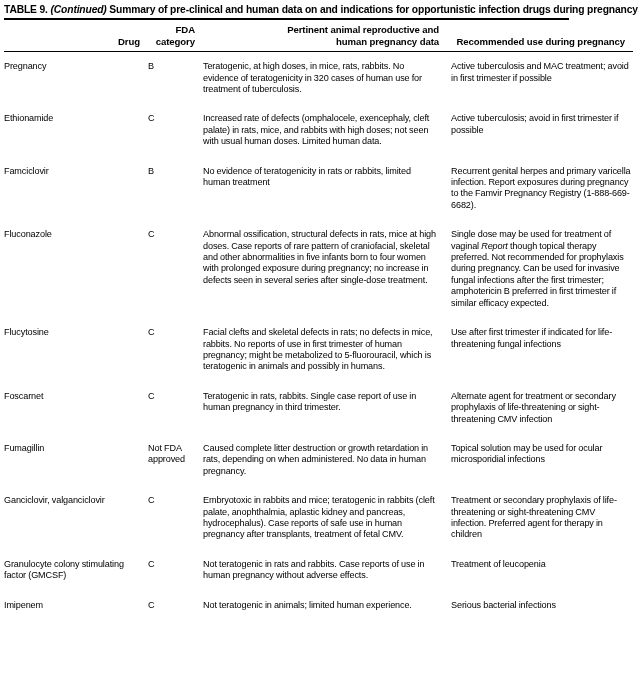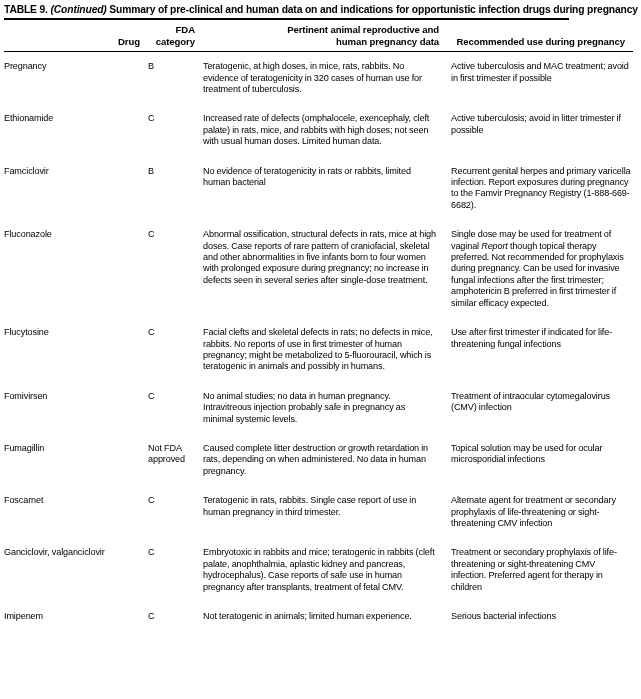--- a/index.html
+++ b/index.html
@@ -115,63 +115,63 @@
         <tr>
           <td>Pregnancy</td>
           <td class="cell-fda">B</td>
           <td class="cell-animal">Teratogenic, at high doses, in mice, rats, rabbits. No evidence of teratogenicity in 320 cases of human use for treatment of tuberculosis.</td>
           <td class="cell-rec">Active tuberculosis and MAC treatment; avoid in first trimester if possible</td>
         </tr>
         <tr>
           <td>Ethionamide</td>
           <td class="cell-fda">C</td>
           <td class="cell-animal">Increased rate of defects (omphalocele, exencephaly, cleft palate) in rats, mice, and rabbits with high doses; not seen with usual human doses. Limited human data.</td>
-          <td class="cell-rec">Active tuberculosis; avoid in litter trimester if possible</td>
+          <td class="cell-rec">Active tuberculosis; avoid in first trimester if possible</td>
         </tr>
         <tr>
           <td>Famciclovir</td>
           <td class="cell-fda">B</td>
-          <td class="cell-animal">No evidence of teratogenicity in rats or rabbits, limited human bacterial</td>
+          <td class="cell-animal">No evidence of teratogenicity in rats or rabbits, limited human treatment</td>
           <td class="cell-rec">Recurrent genital herpes and primary varicella infection. Report exposures during pregnancy to the Famvir Pregnancy Registry (1-888-669-6682).</td>
         </tr>
         <tr>
           <td>Fluconazole</td>
           <td class="cell-fda">C</td>
           <td class="cell-animal">Abnormal ossification, structural defects in rats, mice at high doses. Case reports of rare pattern of craniofacial, skeletal and other abnormalities in five infants born to four women with prolonged exposure during pregnancy; no increase in defects seen in several series after single-dose treatment.</td>
           <td class="cell-rec"><span>Single dose may be used for treatment of vaginal </span><span class="ital">Report</span><span> though topical therapy preferred. Not recommended for prophylaxis during pregnancy. Can be used for invasive fungal infections after the first trimester; amphotericin B preferred in first trimester if similar efficacy expected.</span></td>
         </tr>
         <tr>
           <td>Flucytosine</td>
           <td class="cell-fda">C</td>
           <td class="cell-animal">Facial clefts and skeletal defects in rats; no defects in mice, rabbits. No reports of use in first trimester of human pregnancy; might be metabolized to 5-fluorouracil, which is teratogenic in animals and possibly in humans.</td>
           <td class="cell-rec">Use after first trimester if indicated for life-threatening fungal infections</td>
         </tr>
         <tr>
-          <td>Fomivirsen</td>
+          <td>Foscarnet</td>
           <td class="cell-fda">C</td>
-          <td class="cell-animal">No animal studies; no data in human pregnancy. Intravitreous injection probably safe in pregnancy as minimal systemic levels.</td>
-          <td class="cell-rec">Treatment of intraocular cytomegalovirus (CMV) infection</td>
+          <td class="cell-animal">Teratogenic in rats, rabbits. Single case report of use in human pregnancy in third trimester.</td>
+          <td class="cell-rec">Alternate agent for treatment or secondary prophylaxis of life-threatening or sight-threatening CMV infection</td>
         </tr>
         <tr>
           <td>Fumagillin</td>
           <td class="cell-fda">Not FDA approved</td>
           <td class="cell-animal">Caused complete litter destruction or growth retardation in rats, depending on when administered. No data in human pregnancy.</td>
           <td class="cell-rec">Topical solution may be used for ocular microsporidial infections</td>
         </tr>
         <tr>
-          <td>Foscarnet</td>
-          <td class="cell-fda">C</td>
-          <td class="cell-animal">Teratogenic in rats, rabbits. Single case report of use in human pregnancy in third trimester.</td>
-          <td class="cell-rec">Alternate agent for treatment or secondary prophylaxis of life-threatening or sight-threatening CMV infection</td>
-        </tr>
-        <tr>
           <td>Ganciclovir, valganciclovir</td>
           <td class="cell-fda">C</td>
           <td class="cell-animal">Embryotoxic in rabbits and mice; teratogenic in rabbits (cleft palate, anophthalmia, aplastic kidney and pancreas, hydrocephalus). Case reports of safe use in human pregnancy after transplants, treatment of fetal CMV.</td>
           <td class="cell-rec">Treatment or secondary prophylaxis of life-threatening or sight-threatening CMV infection. Preferred agent for therapy in children</td>
+        </tr>
+        <tr>
+          <td>Granulocyte colony stimulating factor (GMCSF)</td>
+          <td class="cell-fda">C</td>
+          <td class="cell-animal">Not teratogenic in rats and rabbits. Case reports of use in human pregnancy without adverse effects.</td>
+          <td class="cell-rec">Treatment of leucopenia</td>
         </tr>
         <tr>
           <td>Imipenem</td>
           <td class="cell-fda">C</td>
           <td class="cell-animal">Not teratogenic in animals; limited human experience.</td>
           <td class="cell-rec">Serious bacterial infections</td>
         </tr>
       </tbody>
   </table>
 

